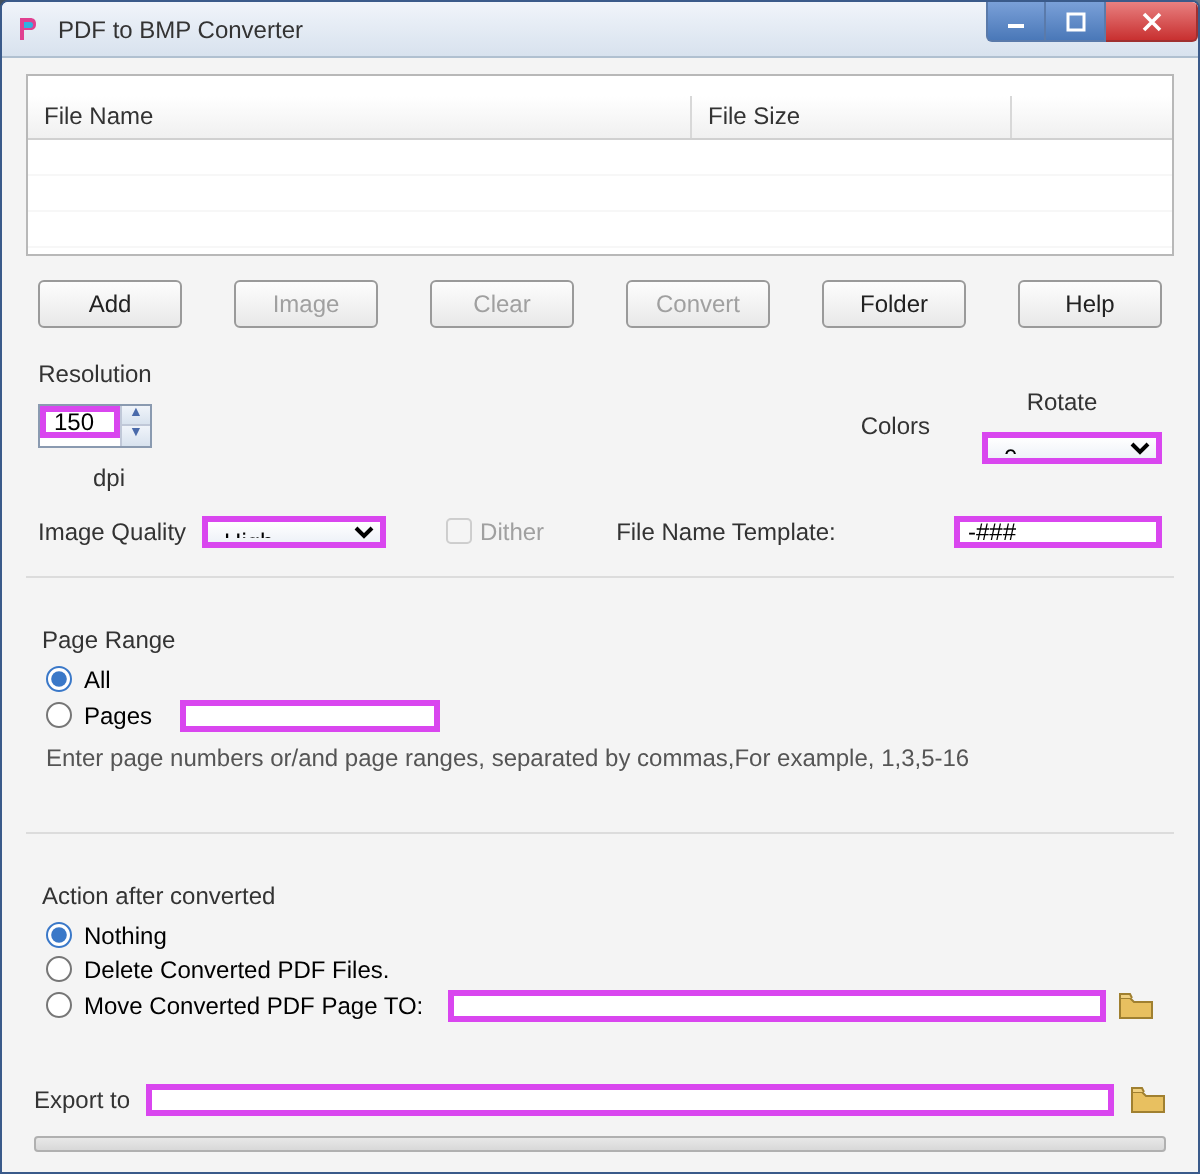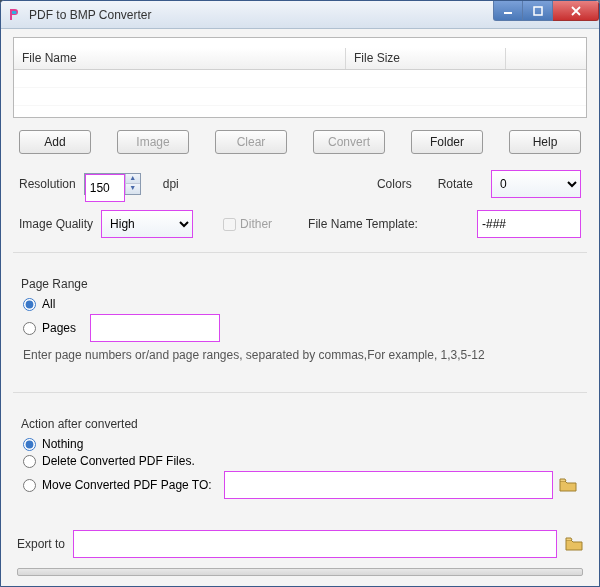--- a/index.html
+++ b/index.html
@@ -24,35 +24,35 @@
 .btn-row { display: flex; gap: 26px; margin: 12px 6px 10px 6px; }
 .btn { flex: 1; height: 24px; background: linear-gradient(#fdfdfd, #e8e8e8); border: 1px solid #9a9a9a; border-radius: 3px; cursor: pointer; color: #222; }
 .btn:disabled { color: #a0a0a0; cursor: default; }
 .row { display: flex; align-items: center; margin: 6px 6px; gap: 8px; }
 .lbl { color: #333; white-space: nowrap; }
 .spinner { display: inline-flex; border: 1px solid #8a9ab0; background: #fff; height: 22px; }
 .spinner input { border: none; width: 40px; padding: 2px 4px; outline: none; font-size: 12px; }
 .spinner .sbtns { display: flex; flex-direction: column; border-left: 1px solid #c0c8d8; }
 .spinner .sbtn { width: 14px; height: 10px; background: linear-gradient(#f0f4fa, #d8e2ee); font-size: 7px; line-height: 7px; text-align: center; color: #4a6aaa; cursor: pointer; }
 .spinner .sbtn:first-child { border-bottom: 1px solid #c0c8d8; }
-select, input[type=text] { border: 1px solid #d946ef; background: #fff; height: 28px; padding: 2px 4px; font-size: 12px; }
+select, input[type=text] { border: 3px solid #d946ef; background: #fff; height: 16px; padding: 2px 4px; font-size: 12px; }
 select { background: linear-gradient(#fff, #eef2f8); }
 .chk { display: inline-flex; align-items: center; gap: 4px; color: #a0a0a0; }
 .chk input { width: 13px; height: 13px; }
 .group { border: 0; margin: 12px 4px; padding: 4px 4px 8px 4px; }
 .group-title { color: #333; margin-bottom: 6px; }
 .radio-row { display: flex; align-items: center; gap: 6px; margin: 3px 2px; }
 .radio-row input[type=radio] { width: 13px; height: 13px; accent-color: #3a78c8; }
 .hint { color: #555; margin: 6px 2px 2px 2px; font-size: 12px; }
 .hr { border: none; border-top: 1px solid #dcdcdc; margin: 8px 0; }
 .folder-icon { width: 18px; height: 16px; cursor: pointer; }
 .export-row { display: flex; align-items: center; gap: 8px; margin: 8px 4px 4px 4px; }
 .export-row input { flex: 1; }
 .progress { height: 16px; border: 1px solid #b0b0b0; background: linear-gradient(#e8e8e8, #d8d8d8); border-radius: 2px; margin: 6px 4px 0 4px; }
-.row1 .seg { display: flex; align-items: center; gap: 8px; }
+.row1 .seg { display: flex; align-items: center; gap: 8px; flex-direction: column; }
 </style>
 </head>
 <body>
 
 <div class="window">
   <div class="titlebar">
     <span class="app-icon">
       <svg width="16" height="16" viewBox="0 0 16 16">
           <path d="M3 2h5c2 0 3 1 3 3s-1 3-3 3H5v5H3z" fill="#e04090"></path>
           <path d="M5 4v3h3c1 0 1.5-.5 1.5-1.5S9 4 8 4z" fill="#30b0e0"></path>
@@ -142,21 +142,21 @@
         <input type="radio" name="pr" checked="" style="">
         <span>All</span>
       </label>
       <div class="radio-row">
         <label class="radio-row" style="margin:0">
           <input type="radio" name="pr" style="">
           <span>Pages</span>
         </label>
         <input type="text" style="width: 130px; margin-left: 8px;" value="">
       </div>
-      <div class="hint">Enter page numbers or/and page ranges, separated by commas,For example, 1,3,5-12</div>
+      <div class="hint">Enter page numbers or/and page ranges, separated by commas,For example, 1,3,5-16</div>
     </div>
 
     <hr class="hr">
 
     <div class="group">
       <div class="group-title">Action after converted</div>
       <label class="radio-row">
         <input type="radio" name="act" checked="" style="">
         <span>Nothing</span>
       </label>

